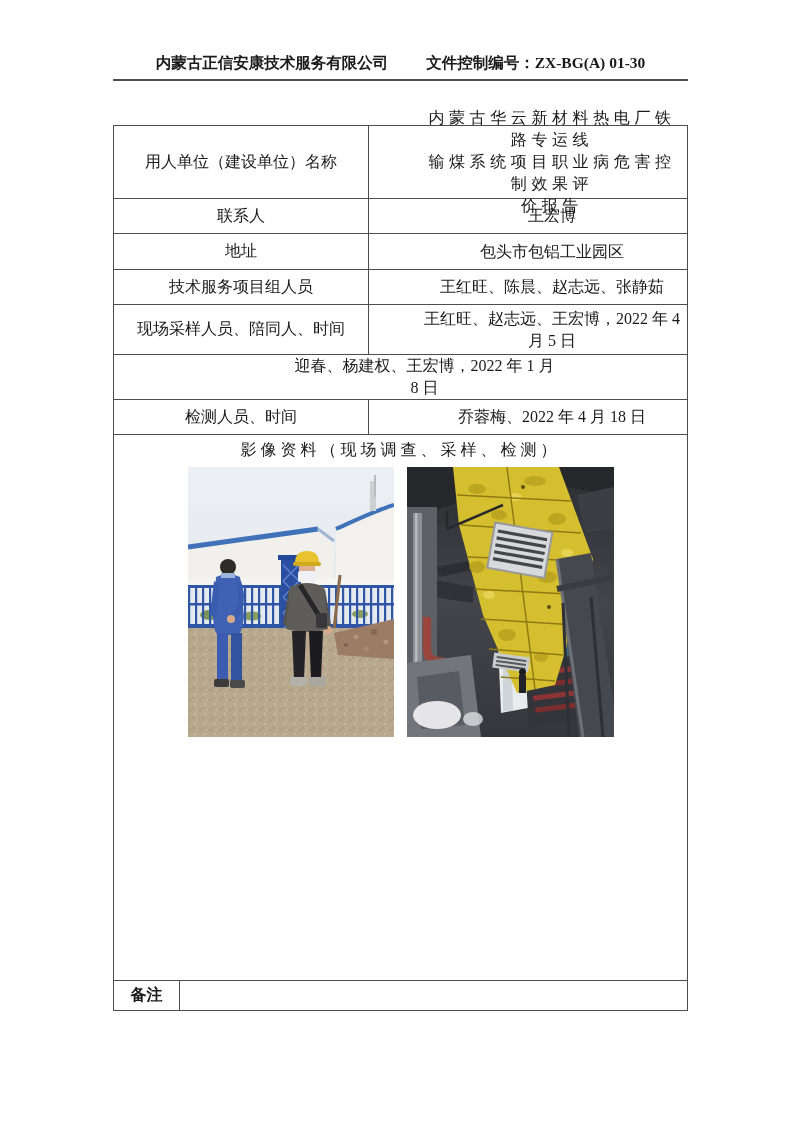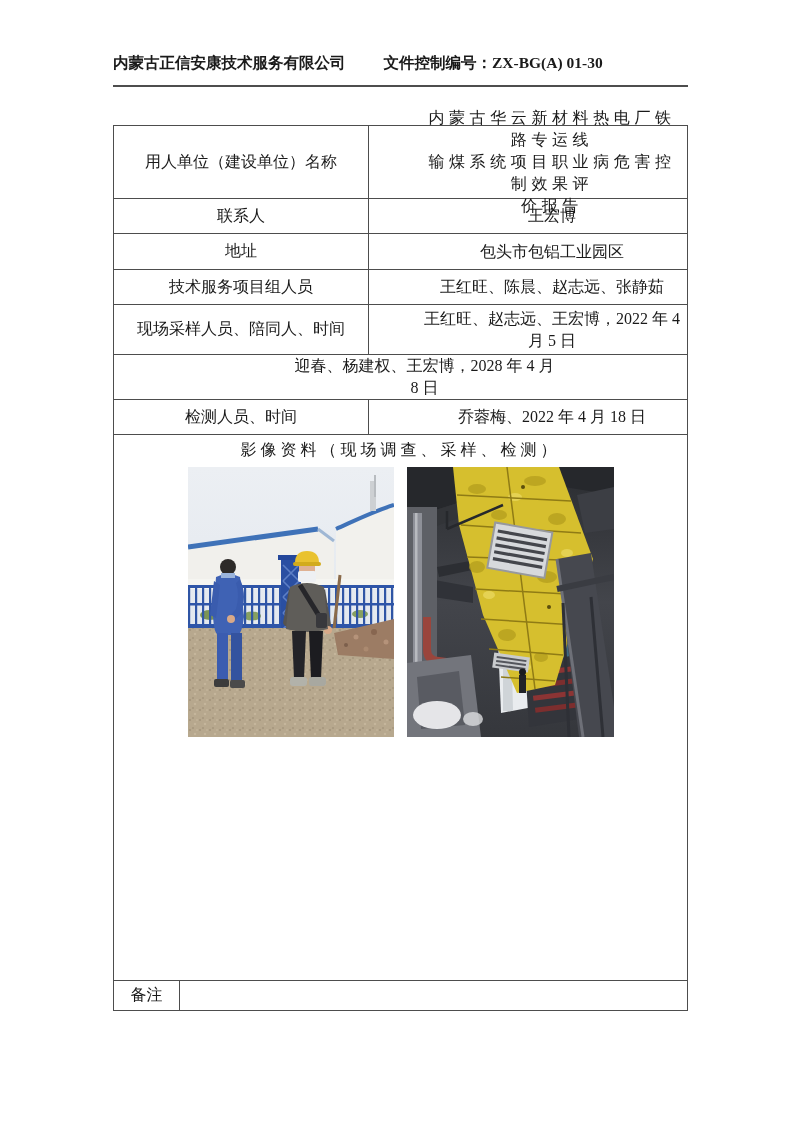--- a/index.html
+++ b/index.html
@@ -2,22 +2,22 @@
 <html><head>
 <meta charset="utf-8">
 <style>
   html,body{margin:0;padding:0;background:#ffffff;}
   .doc{
     position:relative;width:800px;height:1131px;background:#ffffff;overflow:hidden;
     font-family:"Liberation Serif","DejaVu Serif",serif;color:#1a1a1a;
   }
   .doc-header{
     position:absolute;left:113px;top:54px;width:575px;
-    text-align:left;font-weight:bold;font-size:15.5px;line-height:18px;
-    border-bottom:2px solid #4d4d4d;padding-bottom:13px;white-space:nowrap;
+    text-align:center;font-weight:bold;font-size:15.5px;line-height:18px;
+    border-bottom:2px solid #4d4d4d;padding-bottom:7px;white-space:nowrap;
   }
   .doc-header .gap{display:inline-block;width:38px;}
   .doc-title{
     position:absolute;left:113px;top:90px;width:575px;
     text-align:center;font-size:22px;font-weight:bold;letter-spacing:2px;
   }
   .itable{
     position:absolute;left:113px;top:125px;width:575px;
     border:1px solid #4d4d4d;box-sizing:border-box;background:#fff;
   }
@@ -34,21 +34,21 @@
   }
   .r1{height:72px}.r2{height:36px}.r3{height:35px}.r4{height:35px}
   .r5{height:50px}.r6{height:45px}.r7{height:35px}
   .v-spread{letter-spacing:4.6px;}
   .r-media{display:block;height:546px;font-family:Liberation Serif, serif;}
   .media-title{
     text-align:center;font-size:16px;letter-spacing:4px;line-height:26px;padding-top:2px;
   }
   .photos{display:flex;justify-content:center;gap:13px;margin-top:4px;}
   .photo{display:block;}
-  .r-remarks{height:30px;}
+  .r-remarks{height:30px;font-weight:bold;}
   .r-remarks .cell-label{width:66px;}
 </style>
 </head>
 <body>
 
 <div class="doc">
 
   <div class="doc-header">
     <span>内蒙古正信安康技术服务有限公司</span><span class="gap"></span><span>文件控制编号：ZX-BG(A) 01-30</span>
   </div>
@@ -78,21 +78,21 @@
       <div class="cell-value">王红旺、陈晨、赵志远、张静茹</div>
     </div>
 
     <div class="row r5">
       <div class="cell-label">现场采样人员、陪同人、时间</div>
       <div class="cell-value">王红旺、赵志远、王宏博，2022 年 4
 月 5 日</div>
     </div>
 
     <div class="row r6">
-      <div class="cell-value">迎春、杨建权、王宏博，2028 年 4 月
+      <div class="cell-value">迎春、杨建权、王宏博，2022 年 1 月
 8 日</div>
     </div>
 
     <div class="row r7">
       <div class="cell-label">检测人员、时间</div>
       <div class="cell-value">乔蓉梅、2022 年 4 月 18 日</div>
     </div>
 
     <div class="row r-media">
       <div class="media-title">影像资料（现场调查、采样、检测）</div>

